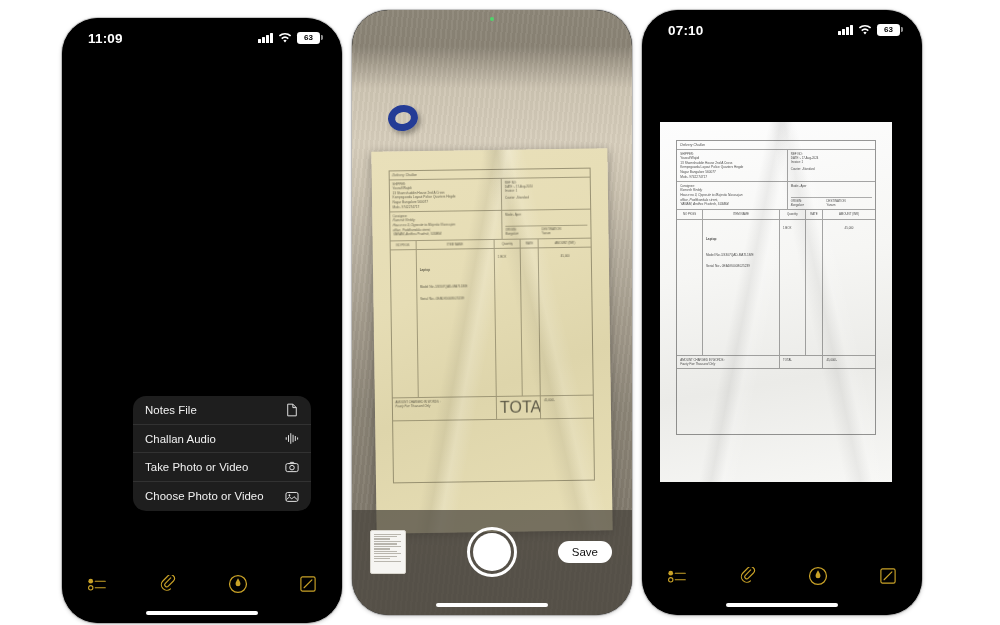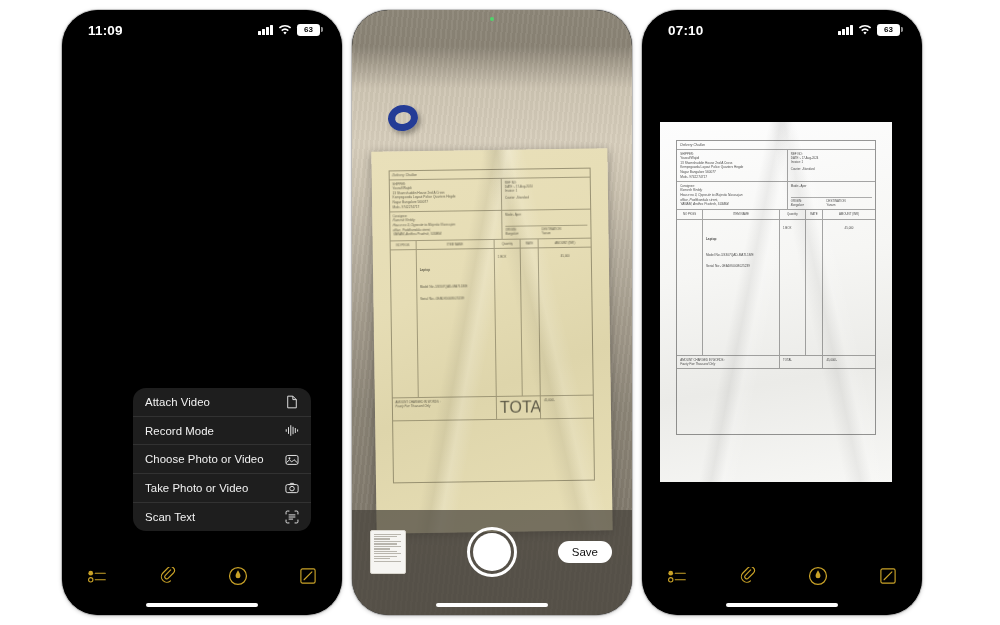--- a/index.html
+++ b/index.html
@@ -13,21 +13,21 @@
 
   
   .phone {
     position: absolute;
     width: 280px; height: 605px;
     border-radius: 36px;
     overflow: hidden;
     background: #000;
     box-shadow: 0 0 0 1px rgba(0,0,0,0.18), 0 1px 4px rgba(0,0,0,0.25);
   }
-  #phone1 { left: 62px;  top: 10px; }
+  #phone1 { left: 62px;  top: 18px; }
   #phone2 { left: 352px; top: 10px; }
   #phone3 { left: 642px; top: 10px; }
 
   .screen { position:absolute; inset:0; border-radius:36px; overflow:hidden; }
 
   
   .statusbar {
     position: relative; height: 34px;
     display: flex; align-items: center; justify-content: space-between;
     padding: 6px 22px 0 26px;
@@ -273,74 +273,60 @@
                 <circle cx="6.2" cy="10" r="1.15" fill="#C9A227"></circle>
                 <circle cx="10" cy="10" r="1.15" fill="#C9A227"></circle>
                 <circle cx="13.8" cy="10" r="1.15" fill="#C9A227"></circle>
               </svg>
           </span>
         </div>
       </div>
 
       <div class="menu">
         <div class="menu-item">
-          <span class="mlabel">Attach Video</span>
+          <span class="mlabel">Notes File</span>
           <span class="micon">
             <svg viewBox="0 0 14 16" width="12" height="14">
                 <path d="M2 1.2h6l4 4v9.6H2z" stroke="#e8e8e8" stroke-width="1.1" fill="none" stroke-linejoin="round"></path>
                 <path d="M8 1.2v4h4" stroke="#e8e8e8" stroke-width="1.1" fill="none" stroke-linejoin="round"></path>
               </svg>
           </span>
         </div>
         <div class="menu-item">
-          <span class="mlabel">Record Mode</span>
+          <span class="mlabel">Challan Audio</span>
           <span class="micon">
             <svg viewBox="0 0 16 14" width="14" height="13">
                 <g stroke="#e8e8e8" stroke-width="1.1" stroke-linecap="round">
                   <path d="M1.4 6v2"></path>
                   <path d="M4 3.6v6.8"></path>
                   <path d="M6.6 1.4v11.2"></path>
                   <path d="M9.2 3.2v7.6"></path>
                   <path d="M11.8 4.6v4.8"></path>
                   <path d="M14.4 6.2v1.6"></path>
                 </g>
               </svg>
           </span>
         </div>
         <div class="menu-item">
+          <span class="mlabel">Take Photo or Video</span>
+          <span class="micon">
+            <svg viewBox="0 0 16 13" width="14" height="12">
+                <rect x="1" y="2.6" width="14" height="9.2" rx="2" stroke="#e8e8e8" stroke-width="1.1" fill="none"></rect>
+                <circle cx="8" cy="7.2" r="2.6" stroke="#e8e8e8" stroke-width="1.1" fill="none"></circle>
+                <path d="M5.2 2.6l1-1.4h3.6l1 1.4" stroke="#e8e8e8" stroke-width="1.1" fill="none" stroke-linejoin="round"></path>
+              </svg>
+          </span>
+        </div>
+        <div class="menu-item">
           <span class="mlabel">Choose Photo or Video</span>
           <span class="micon">
             <svg viewBox="0 0 16 14" width="14" height="13">
                 <rect x="1.1" y="2.4" width="13.8" height="10.2" rx="1.9" stroke="#e8e8e8" stroke-width="1.1" fill="none"></rect>
                 <path d="M1.6 10.6l3.5-3.2 2.6 2.4 2.6-2.6 4 3.6" stroke="#e8e8e8" stroke-width="1.1" fill="none" stroke-linejoin="round"></path>
                 <circle cx="5.1" cy="5.6" r="1.05" fill="#e8e8e8"></circle>
-              </svg>
-          </span>
-        </div>
-        <div class="menu-item">
-          <span class="mlabel">Take Photo or Video</span>
-          <span class="micon">
-            <svg viewBox="0 0 16 13" width="14" height="12">
-                <rect x="1" y="2.6" width="14" height="9.2" rx="2" stroke="#e8e8e8" stroke-width="1.1" fill="none"></rect>
-                <circle cx="8" cy="7.2" r="2.6" stroke="#e8e8e8" stroke-width="1.1" fill="none"></circle>
-                <path d="M5.2 2.6l1-1.4h3.6l1 1.4" stroke="#e8e8e8" stroke-width="1.1" fill="none" stroke-linejoin="round"></path>
-              </svg>
-          </span>
-        </div>
-        <div class="menu-item">
-          <span class="mlabel">Scan Text</span>
-          <span class="micon">
-            <svg viewBox="0 0 16 16" width="14" height="14">
-                <g stroke="#e8e8e8" stroke-width="1.1" fill="none" stroke-linecap="round">
-                  <path d="M1.2 4.6V2.6a1.4 1.4 0 011.4-1.4h2"></path>
-                  <path d="M11.4 1.2h2a1.4 1.4 0 011.4 1.4v2"></path>
-                  <path d="M14.8 11.4v2a1.4 1.4 0 01-1.4 1.4h-2"></path>
-                  <path d="M4.6 14.8h-2a1.4 1.4 0 01-1.4-1.4v-2"></path>
-                  <path d="M4.6 5.6h6.8M4.6 8h6.8M4.6 10.4h4.2"></path>
-                </g>
               </svg>
           </span>
         </div>
       </div>
 
       <div class="toolbar">
         <span class="tb">
           <svg viewBox="0 0 22 14" width="20" height="13">
               <circle cx="3" cy="3.4" r="2.6" fill="#C9A227"></circle>
               <circle cx="3" cy="10.6" r="2.4" stroke="#C9A227" stroke-width="1.2" fill="none"></circle>

